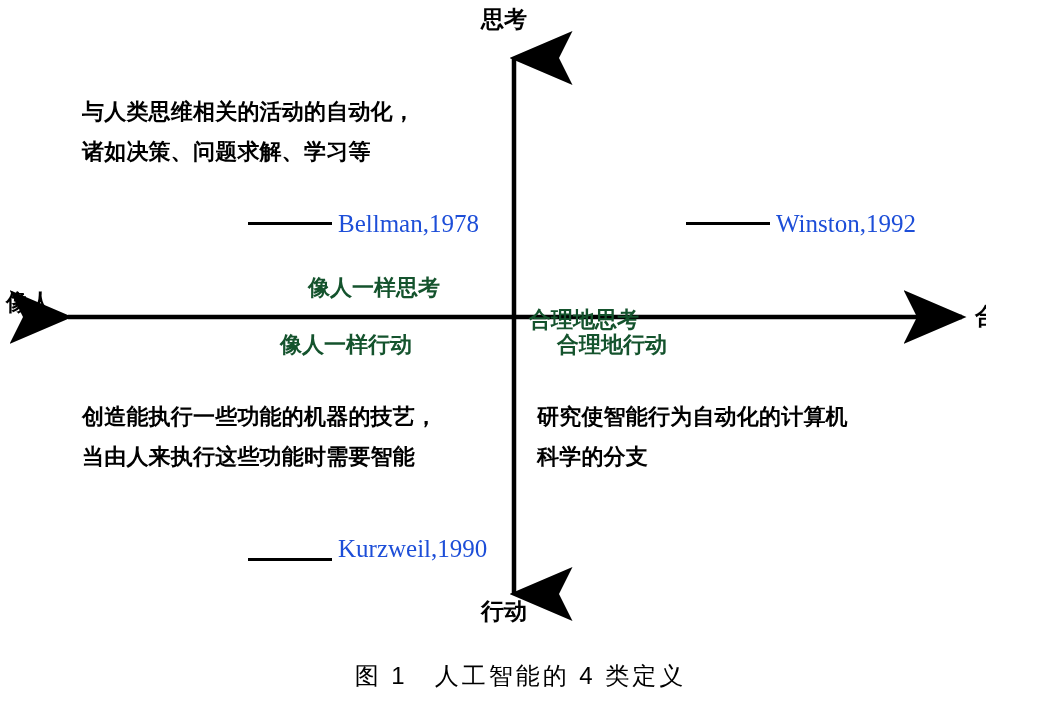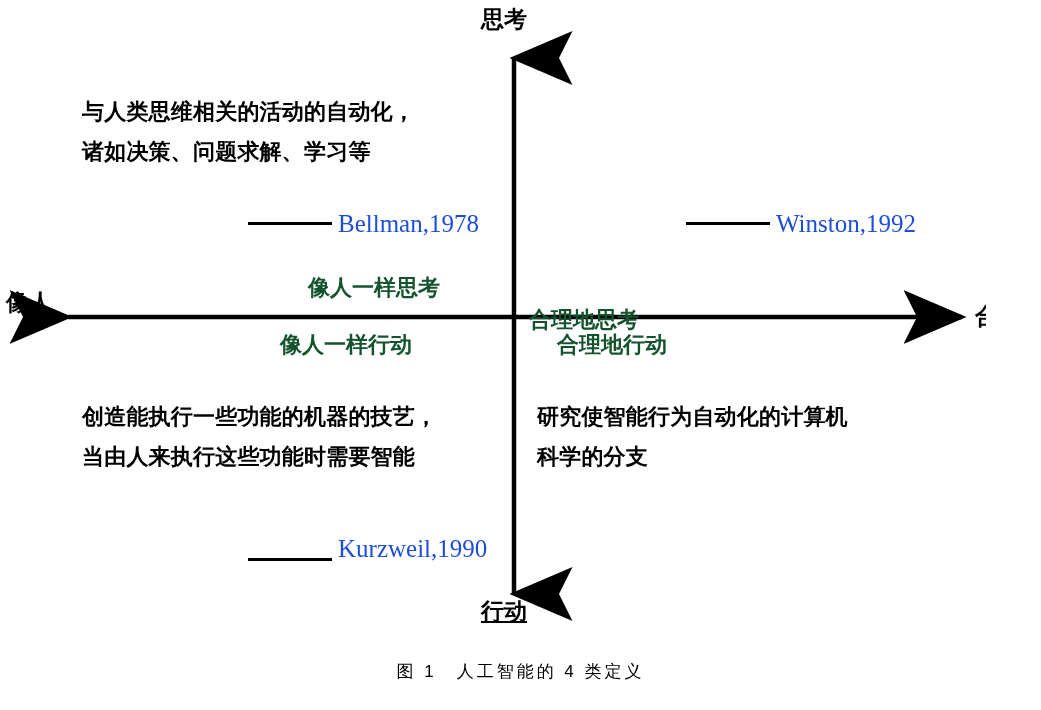--- a/index.html
+++ b/index.html
@@ -34,21 +34,21 @@
   .axis-label {
     position: absolute;
     font-family: "Liberation Sans", "DejaVu Sans", sans-serif;
     font-size: 23px;
     font-weight: 700;
     line-height: 1;
     white-space: nowrap;
     color: #000;
   }
   #axis-label-top   { left: 481px; top: 8px; }
-  #axis-label-bottom{ left: 481px; top: 600px; text-decoration: underline; }
+  #axis-label-bottom{ left: 481px; top: 600px; }
   #axis-label-left  { left: 6px;  top: 291px; }
   #axis-label-right { left: 975px; top: 305px; }
 
   
   .center-label {
     position: absolute;
     font-family: "Liberation Sans", "DejaVu Sans", sans-serif;
     font-size: 22px;
     font-weight: 700;
     line-height: 1;
@@ -105,21 +105,21 @@
   #attribution-br { left: 686px; top: 536px; }
 
   
   #figure-caption {
     position: absolute;
     left: 0;
     top: 660px;
     width: 1041px;
     text-align: center;
     font-family: "Liberation Sans", "DejaVu Sans", sans-serif;
-    font-size: 17px;
+    font-size: 24px;
     font-weight: 400;
     letter-spacing: 3px;
     color: #000;
     white-space: pre;
   }
 </style>
 </head>
 <body>
 
 <div id="figure-root">

